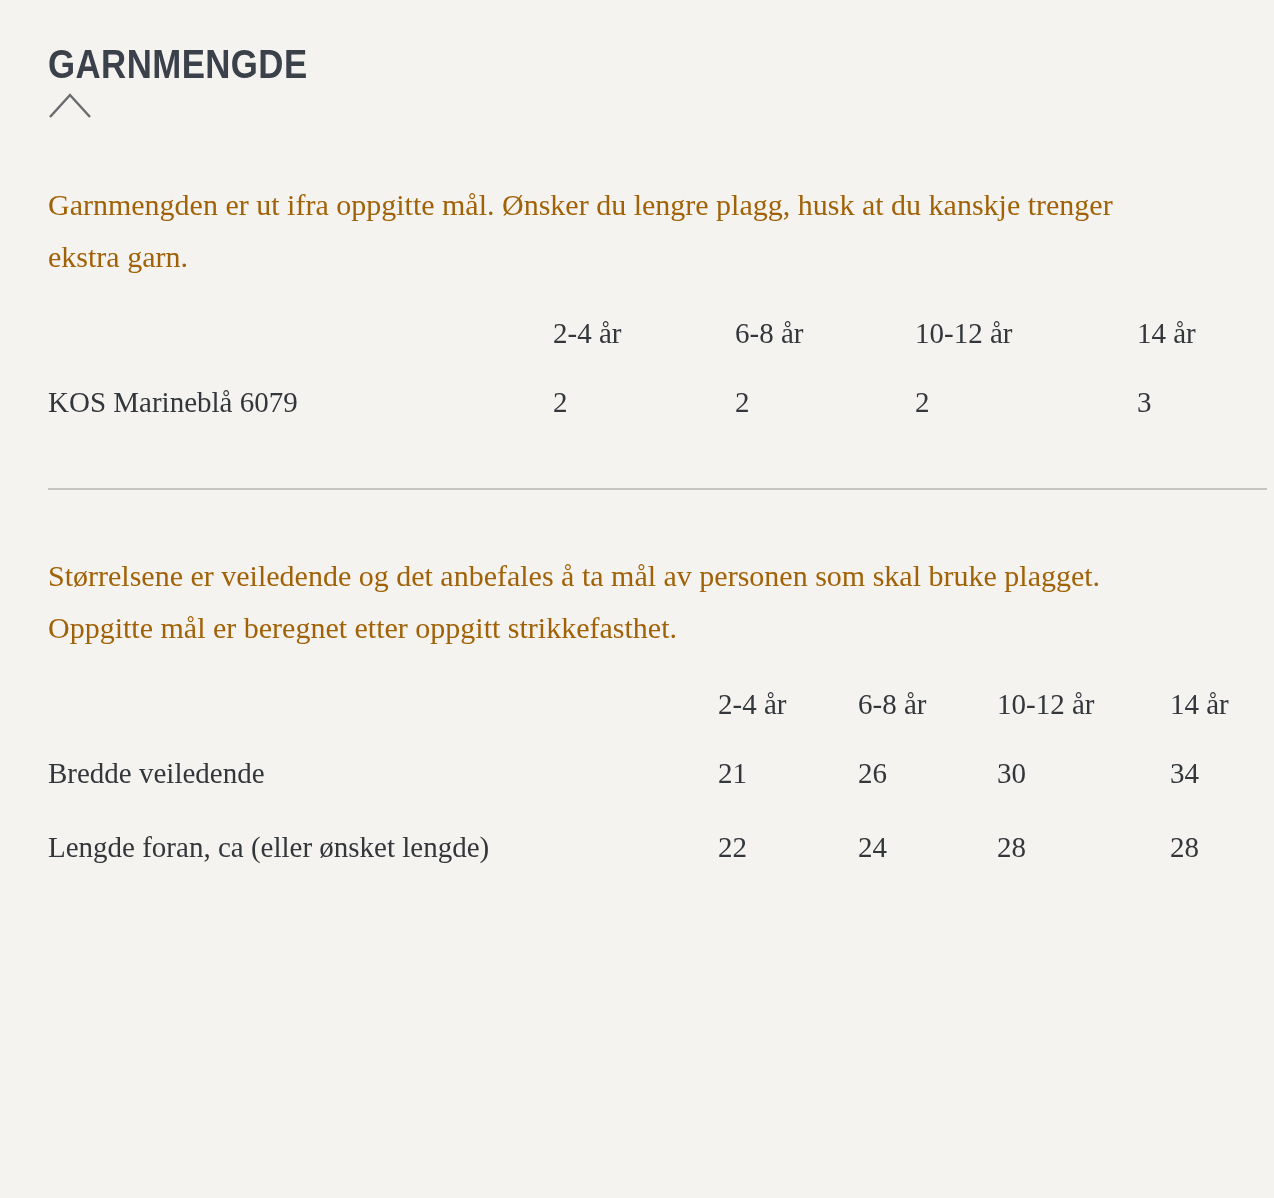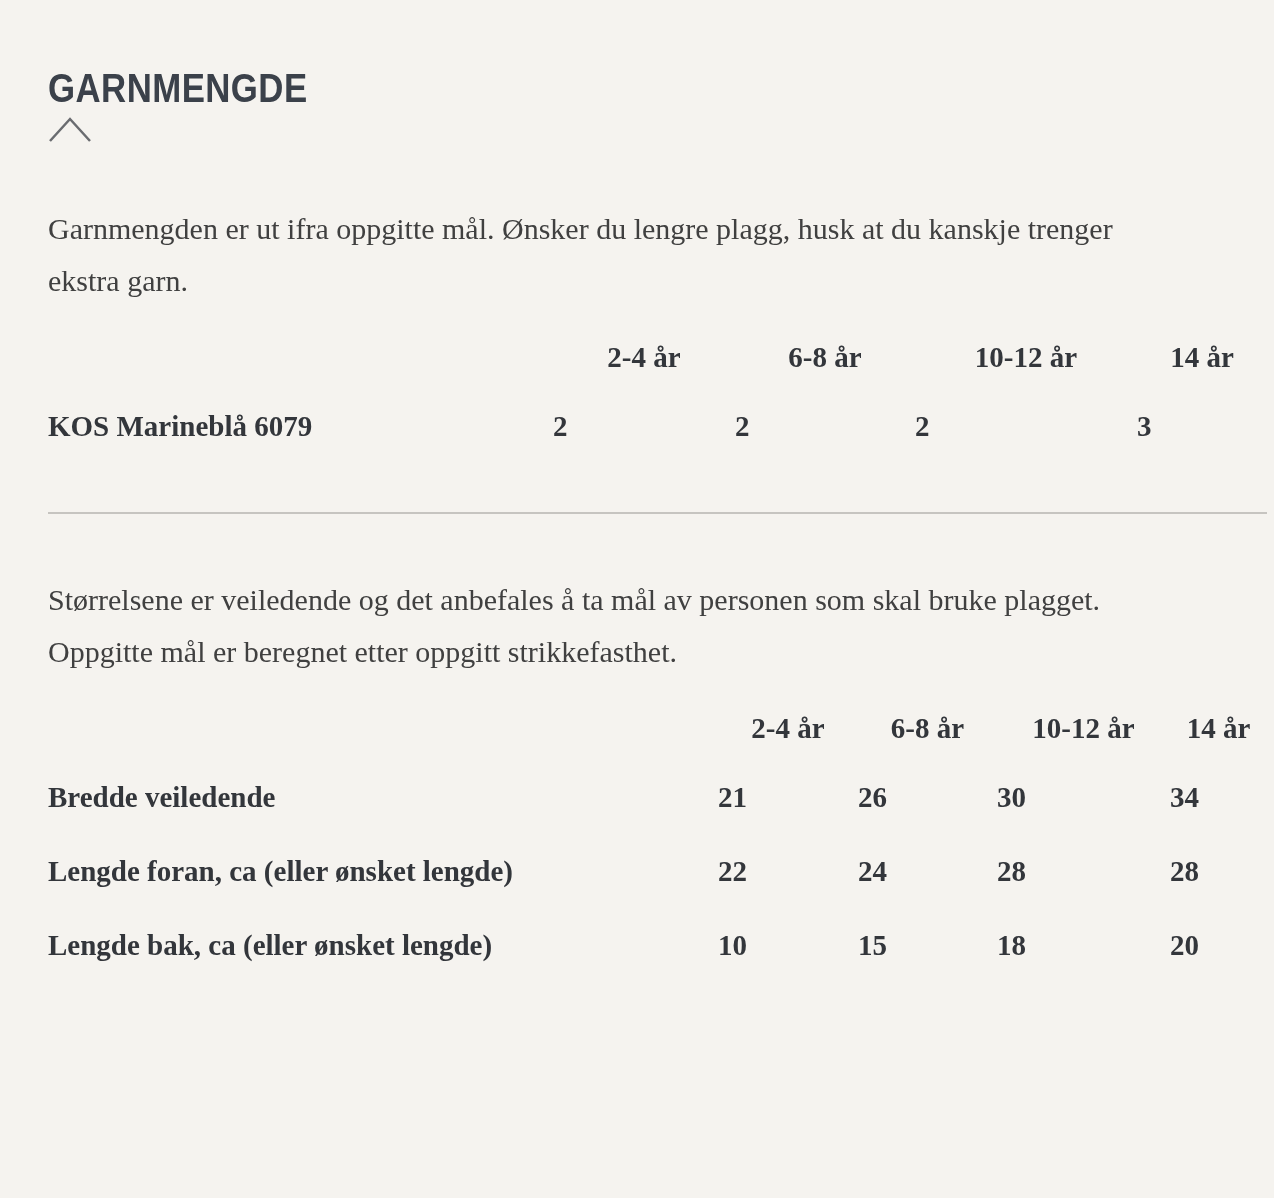--- a/index.html
+++ b/index.html
@@ -8,21 +8,21 @@
     background: #f5f3ef;
     width: 1274px;
     height: 1198px;
     overflow: hidden;
     font-family: "Liberation Serif", "DejaVu Serif", serif;
     color: #33363b;
   }
   .page {
     box-sizing: border-box;
     width: 1274px;
-    padding: 68px 7px 0 48px;
+    padding: 44px 7px 0 48px;
   }
   h2.section-title {
     display: inline-block;
     margin: 0;
     font-family: "Liberation Sans", "DejaVu Sans", sans-serif;
     font-weight: 700;
     font-size: 40px;
     line-height: 40px;
     letter-spacing: 0.5px;
     color: #3b414a;
@@ -33,41 +33,41 @@
   .chevron {
     display: block;
     margin-top: 8px;
     cursor: pointer;
   }
   p.intro {
     margin: 60px 0 0 0;
     max-width: 1070px;
     font-size: 30px;
     line-height: 52px;
-    color: #404040;
+    color: #a16207;
   }
   table.size-table {
     margin-top: 18px;
     border-collapse: collapse;
     table-layout: fixed;
     width: 1219px;
     font-size: 29px;
     color: #33363b;
   }
   table.size-table th, table.size-table td {
     padding: 0;
     text-align: left;
     vertical-align: middle;
-    font-weight: 700;
+    font-weight: 400;
     overflow: hidden;
     white-space: nowrap;
   }
   table.size-table thead tr { height: 64px; }
   table.size-table tbody tr { height: 74px; }
-  table.size-table th { font-weight: 700; text-align: center; }
+  table.size-table th { font-weight: 400; }
   td.row-label { font-weight: 700; padding-left: 18px; }
   hr.divider {
     border: none;
     height: 2px;
     width: 1219px;
     margin: 49px 0 0 0;
     background: #c6c4c0;
   }
   section.accordion-section { display: block; }
   #size-section h2.section-title { margin-top: 45px; }
@@ -148,24 +148,17 @@
           <td>30</td>
           <td>34</td>
         </tr>
         <tr>
           <td class="row-label">Lengde foran, ca (eller ønsket lengde)</td>
           <td>22</td>
           <td>24</td>
           <td>28</td>
           <td>28</td>
         </tr>
-        <tr>
-          <td class="row-label">Lengde bak, ca (eller ønsket lengde)</td>
-          <td>10</td>
-          <td>15</td>
-          <td>18</td>
-          <td>20</td>
-        </tr>
       </tbody>
     </table>
   </section>
 
 </div>
 
 </body></html>

